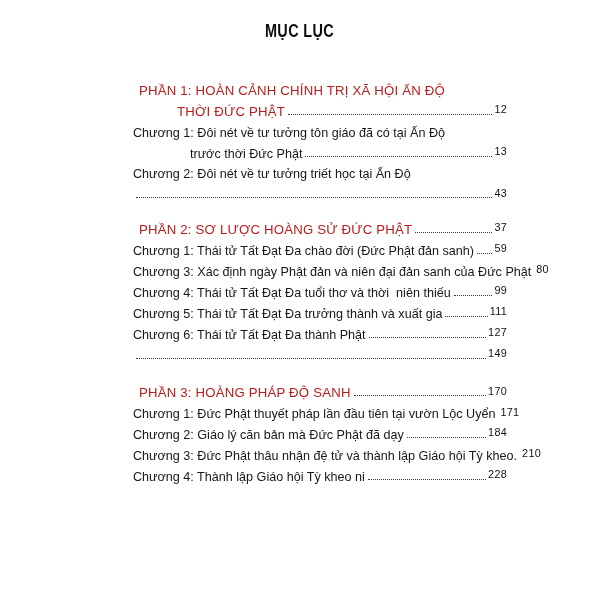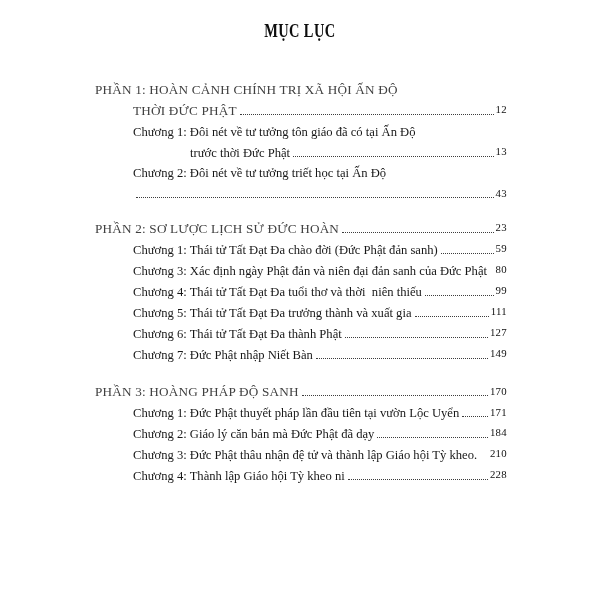--- a/index.html
+++ b/index.html
@@ -1,31 +1,31 @@
 <!DOCTYPE html>
 <html><head>
 <meta charset="utf-8">
 <style>
   html,body{margin:0;padding:0;background:#ffffff;}
   .page{
     position:relative;width:600px;height:496px;background:#ffffff;overflow:hidden;
-    font-family:Liberation Serif, serif;color:#1c1c1c;
+    font-family:Liberation Sans, sans-serif;color:#1c1c1c;
   }
   .title{position:absolute;top:20px;left:0;width:100%;text-align:center;}
   .title-inner{
     display:inline-block;font-weight:bold;font-size:19px;color:#0d0d0d;
     transform:scaleX(0.76);transform-origin:center;letter-spacing:0.5px;
   }
   .toc{position:absolute;top:77px;left:95px;right:93px;}
   .section{margin-top:14px;}
   .section:first-child{margin-top:0;}
   .section:nth-child(3){margin-top:17px;}
   .row{display:flex;align-items:flex-end;height:20.9px;}
   .text{white-space:pre;}
-  .heading .text{font-size:13.2px;letter-spacing:0.2px;font-weight:normal;color:#404040;}
+  .heading .text{font-size:13.2px;letter-spacing:0.2px;font-weight:normal;color:#b91c1c;margin-left:44px;}
   .chapter .text{font-size:12.6px;color:#171717;text-align:center;}
   .indent-0{padding-left:0;}
   .indent-1{padding-left:38px;}
   .indent-2{padding-left:95px;}
   .leader{
     flex:1 1 0;min-width:0;height:0;
     border-bottom:1.7px dotted #3d3d3d;margin:0 2px 4px 3px;
   }
   .leader.no-dots{border-bottom-color:transparent;}
   .pagenum{font-size:10.8px;line-height:1;padding-bottom:4px;letter-spacing:0.3px;color:#111;}
@@ -63,23 +63,23 @@
         <div class="row chapter indent-1">
           <span class="text">Chương 2: Đôi nét về tư tưởng triết học tại Ấn Độ</span>
         </div>
         <div class="row chapter indent-1">
           <span class="leader"></span>
           <span class="pagenum">43</span>
         </div>
       </div>
       <div class="section">
         <div class="row heading indent-0">
-          <span class="text">PHẦN 2: SƠ LƯỢC LỊCH SỬ ĐỨC HOÀN</span>
+          <span class="text">PHẦN 2: SƠ LƯỢC HOÀNG SỬ ĐỨC PHẬT</span>
           <span class="leader"></span>
-          <span class="pagenum">23</span>
+          <span class="pagenum">37</span>
         </div>
         <div class="row chapter indent-1">
           <span class="text">Chương 1: Thái tử Tất Đạt Đa chào đời (Đức Phật đản sanh)</span>
           <span class="leader"></span>
           <span class="pagenum">59</span>
         </div>
         <div class="row chapter indent-1">
           <span class="text">Chương 3: Xác định ngày Phật đản và niên đại đản sanh của Đức Phật</span>
           <span class="leader no-dots"></span>
           <span class="pagenum">80</span>
@@ -93,21 +93,20 @@
           <span class="text">Chương 5: Thái tử Tất Đạt Đa trưởng thành và xuất gia</span>
           <span class="leader"></span>
           <span class="pagenum">111</span>
         </div>
         <div class="row chapter indent-1">
           <span class="text">Chương 6: Thái tử Tất Đạt Đa thành Phật</span>
           <span class="leader"></span>
           <span class="pagenum">127</span>
         </div>
         <div class="row chapter indent-1">
-          <span class="text">Chương 7: Đức Phật nhập Niết Bàn</span>
           <span class="leader"></span>
           <span class="pagenum">149</span>
         </div>
       </div>
       <div class="section">
         <div class="row heading indent-0">
           <span class="text">PHẦN 3: HOÀNG PHÁP ĐỘ SANH</span>
           <span class="leader"></span>
           <span class="pagenum">170</span>
         </div>

